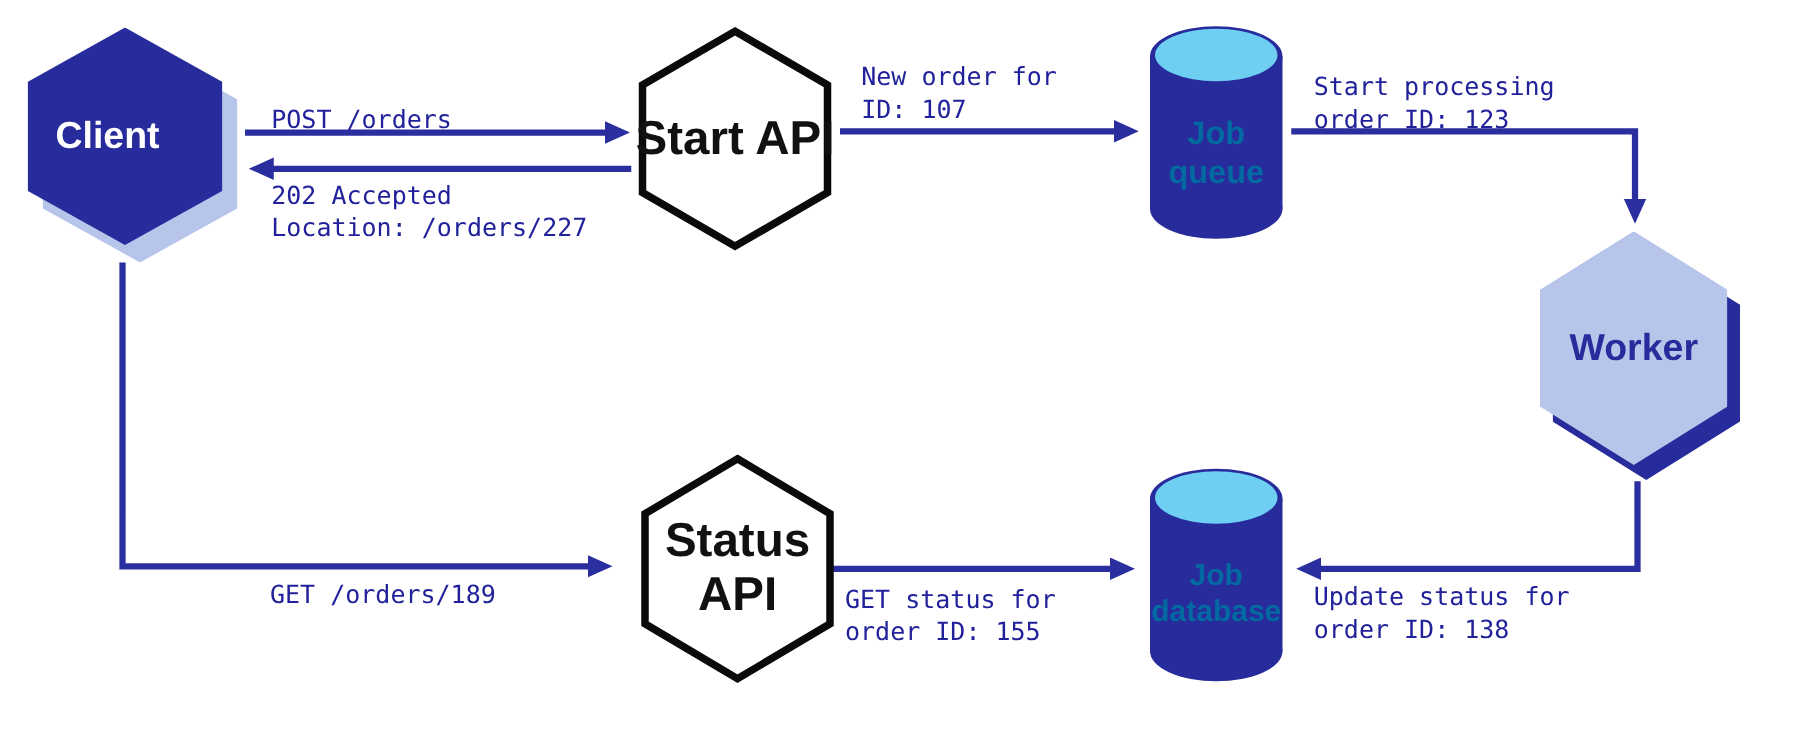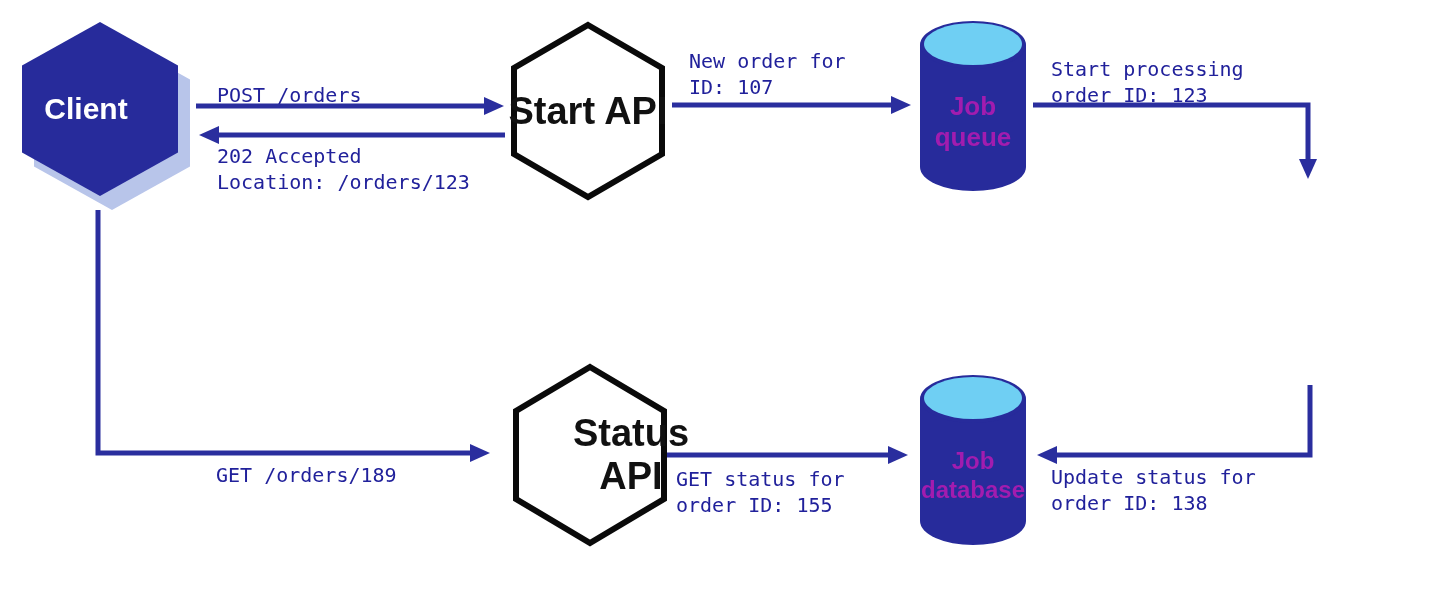--- a/index.html
+++ b/index.html
@@ -30,21 +30,21 @@
   .worker-main{width:150px;height:187px;background:var(--periwinkle);z-index:2;}
   .worker-shadow{left:10px;top:12px;width:150px;height:187px;background:var(--navy);z-index:1;}
   .worker-label{width:150px;height:187px;color:var(--navy);font-size:30px;z-index:3;}
   
   .api-label{color:#111111;font-size:38px;}
   
   .cyl{position:absolute;}
   .cyl-label{
     position:absolute;left:0;top:16px;width:100%;height:100%;
     display:flex;align-items:center;justify-content:center;
-    color:#a21caf;font-weight:bold;white-space:pre-line;text-align:center;
+    color:#0369a1;font-weight:bold;white-space:pre-line;text-align:center;
     line-height:1.2;
   }
   
   .edge-label{
     position:absolute;
     font-family:"DejaVu Sans Mono", monospace;
     font-size:20px;line-height:26px;
     color:var(--labeltext);
     white-space:pre-line;
   }
@@ -91,42 +91,47 @@
     <svg width="112" height="176" viewBox="0 0 112 176">
       <ellipse cx="56" cy="149" rx="53" ry="24" fill="#272B9B"></ellipse>
       <rect x="3" y="27" width="106" height="122" fill="#272B9B"></rect>
       <ellipse cx="56" cy="27" rx="53" ry="24" fill="#272B9B"></ellipse>
       <ellipse cx="56" cy="26" rx="49" ry="21" fill="#6FCFF3"></ellipse>
     </svg>
     <div class="cyl-label" style="font-size:26px;">Job
 queue</div>
   </div>
 
+  <div class="hexwrap nodes" style="left:1232px;top:185px;width:162px;height:200px;">
+    <div class="hex worker-shadow"></div>
+    <div class="hex worker-main"></div>
+    <div class="hex-label worker-label">Worker</div>
+  </div>
 
   <div class="hexwrap nodes" style="left:510px;top:363px;width:160px;height:184px;">
     <svg width="160" height="184" viewBox="0 0 160 184">
       <polygon points="80,4 154,48 154,136 80,180 6,136 6,48" fill="#ffffff" stroke="#0A0A0A" stroke-width="6" stroke-linejoin="miter"></polygon>
     </svg>
-    <div class="hex-label api-label" style="width:160px;height:184px;margin-left:41px;">Status API</div>
+    <div class="hex-label api-label" style="width:160px;height:184px;">Status API</div>
   </div>
 
   <div class="cyl nodes" style="left:917px;top:372px;width:112px;height:176px;">
     <svg width="112" height="176" viewBox="0 0 112 176">
       <ellipse cx="56" cy="149" rx="53" ry="24" fill="#272B9B"></ellipse>
       <rect x="3" y="27" width="106" height="122" fill="#272B9B"></rect>
       <ellipse cx="56" cy="27" rx="53" ry="24" fill="#272B9B"></ellipse>
       <ellipse cx="56" cy="26" rx="49" ry="21" fill="#6FCFF3"></ellipse>
     </svg>
     <div class="cyl-label" style="font-size:24px;">Job
 database</div>
   </div>
 
   <div class="edge-label" style="left:217px;top:82px;">POST /orders</div>
   <div class="edge-label" style="left:217px;top:143px;">202 Accepted
-Location: /orders/123</div>
+Location: /orders/227</div>
   <div class="edge-label" style="left:689px;top:48px;">New order for
 ID: 107</div>
   <div class="edge-label" style="left:1051px;top:56px;">Start processing
 order ID: 123</div>
   <div class="edge-label" style="left:216px;top:462px;">GET /orders/189</div>
   <div class="edge-label" style="left:676px;top:466px;">GET status for
 order ID: 155</div>
   <div class="edge-label" style="left:1051px;top:464px;">Update status for
 order ID: 138</div>
 

